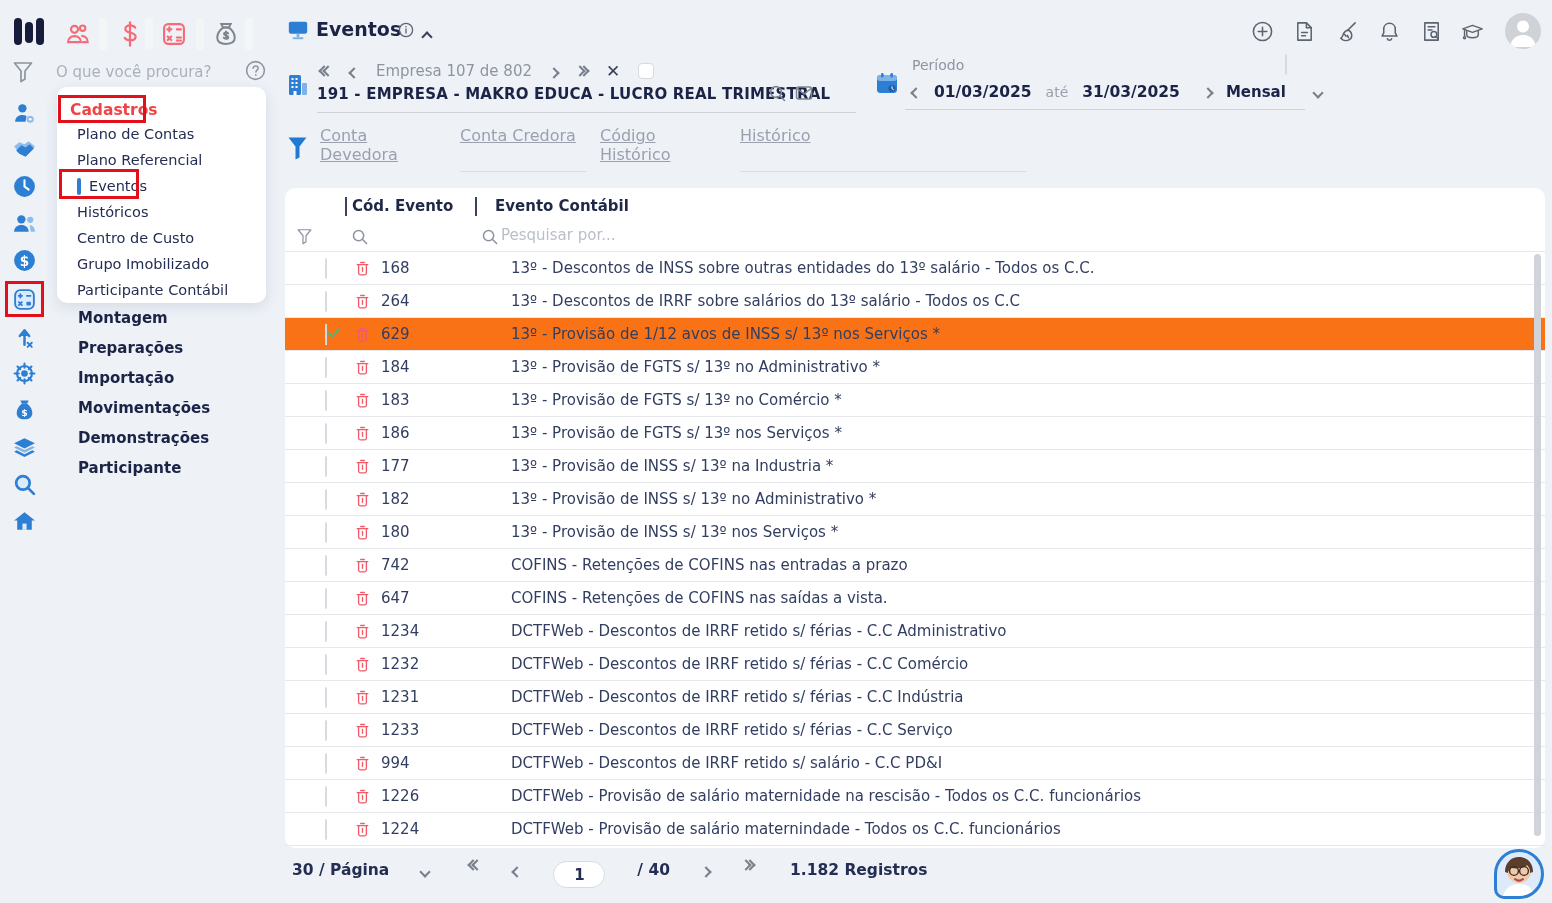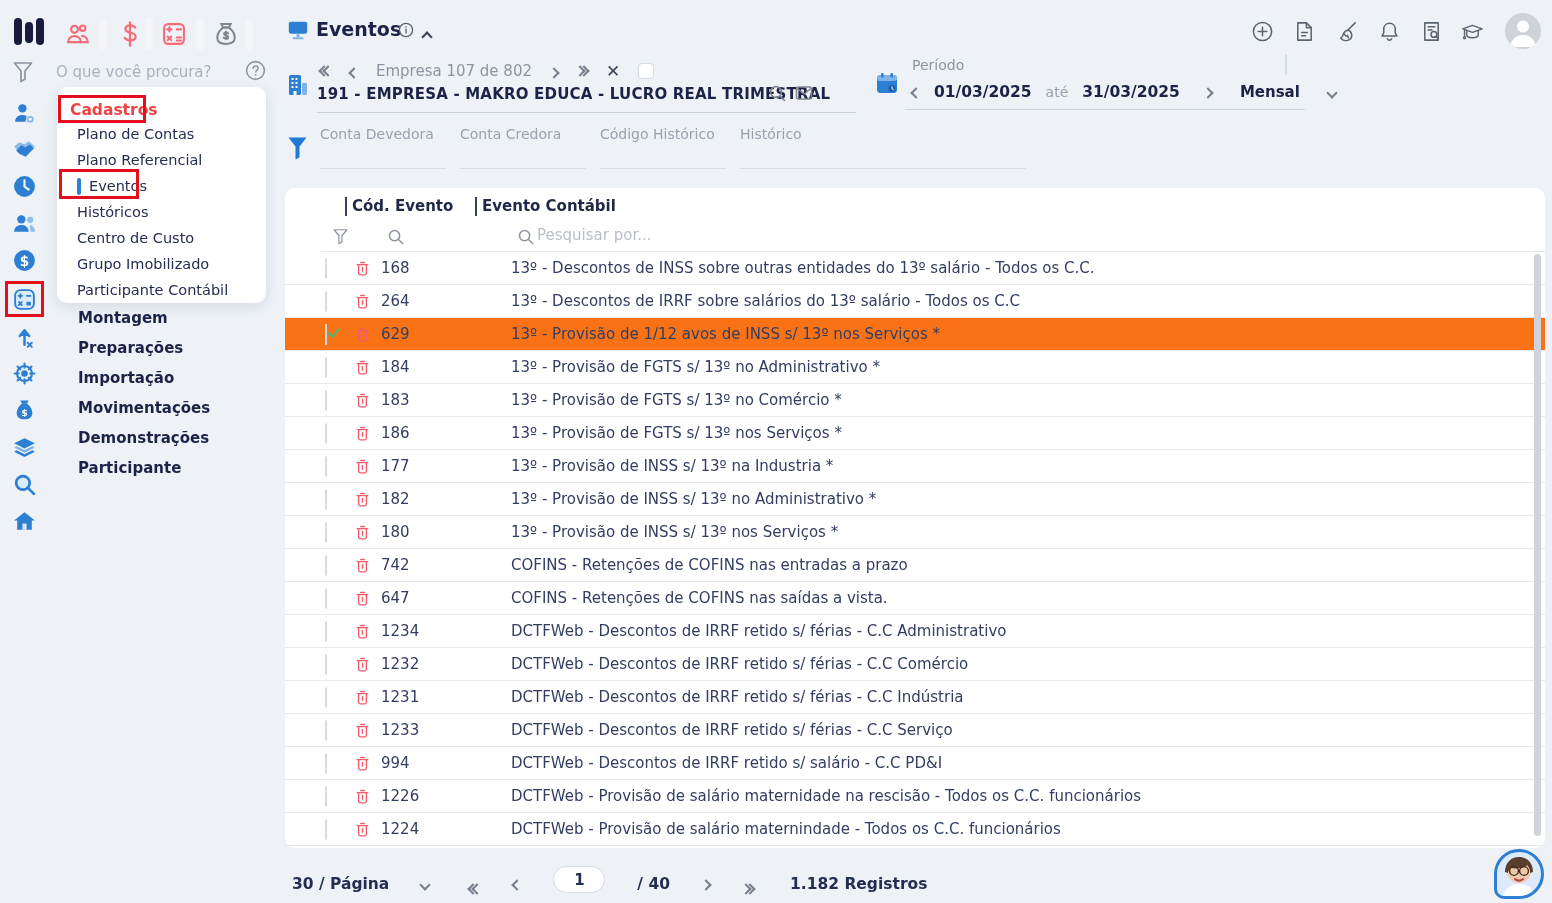--- a/index.html
+++ b/index.html
@@ -62,60 +62,60 @@
   .comp-name { left:317px; top:85px; font-size:15px; font-weight:bold; color:#1b2347; letter-spacing:.2px; }
   .hdr-ico { top:84px; width:18px; height:18px; color:#80868f; }
   .underline { height:1px; background:#ccd2da; }
 
   
   .cal-ico { left:875px; top:71px; width:24px; height:25px; color:#2d7fd3; }
   .period-label { left:912px; top:57px; font-size:14px; color:#8d94a0; }
   .period-row { left:912px; top:82px; display:flex; align-items:center; gap:14px; }
   .p-date { font-size:15.5px; font-weight:bold; color:#1b2347; }
   .p-until { font-size:14px; color:#9aa0ad; }
-  .p-mode { font-size:15px; font-weight:bold; color:#1b2347; margin-left:14px; }
+  .p-mode { font-size:15px; font-weight:bold; color:#1b2347; }
 
   
   .tr-ico { top:20px; width:23px; height:23px; color:#5c6470; cursor:pointer; }
   .avatar { left:1505px; top:13px; width:36px; height:36px; border-radius:50%; background:#cfd3d8; overflow:hidden; }
   .avatar svg { width:36px; height:36px; color:#fff; }
 
   
   .flt-funnel { left:288px; top:136px; width:19px; height:24px; color:#1f7ad4; }
   .filters { left:320px; top:126px; display:flex; }
   .filter-field { margin-right:14px; }
-  .filter-field .flabel { font-size:14px; color:#9aa0ad; }
+  .filter-field .flabel { font-size:16px; color:#9aa0ad;text-decoration:underline; }
   .filter-field .fline { margin-top:26px; height:1px; background:#d8dbe1; }
   .filter-field:nth-child(1) .fline, .filter-field:nth-child(1){ width:126px; }
   .filter-field:nth-child(2) .fline, .filter-field:nth-child(2){ width:126px; }
   .filter-field:nth-child(3) .fline, .filter-field:nth-child(3){ width:126px; }
   .filter-field:nth-child(4) .fline, .filter-field:nth-child(4){ width:286px; }
 
   
   .panel { left:285px; top:188px; width:1260px; height:660px; background:#fff; border-radius:10px; }
   .tbl-head { position:relative; height:34px; }
   .col-bar { position:absolute; top:9px; width:2px; height:19px; background:#39425c; }
   .col-lbl { position:absolute; top:9px; font-size:15px; font-weight:600; color:#1f2947;text-align:center; }
-  .tbl-search { position:relative; height:30px; border-bottom:1px solid #e7e8eb;margin-left:36px; }
+  .tbl-search { position:relative; height:30px; border-bottom:1px solid #e7e8eb; }
   .ts-ico { position:absolute; top:6px; width:17px; height:17px; color:#8c93a0; }
   .ts-input { position:absolute; left:216px; top:4px; width:400px; border:none; outline:none; font-size:15px;
     color:#555e70; font-family:inherit; background:transparent; }
   .ts-input::placeholder { color:#b9bec9; }
   .rows { }
   .trow { display:flex; align-items:center; height:33px; border-bottom:1px solid #e7e8eb; cursor:pointer;padding-left:29px; }
   .trow.selected { background:#f97316; }
   .cell-check { width:29px; margin-left:11px; }
   .cell-trash { width:27px; }
   .cell-trash svg { width:17px; height:19px; color:#f15b69; display:block; }
   .cell-code { width:130px; font-size:15px; color:#323e61; }
   .cell-desc { flex:1; font-size:15px; color:#323e61; white-space:nowrap; overflow:hidden; }
   .vscroll { position:absolute; right:4px; top:66px; width:7px; height:582px; background:#d0d4da; border-radius:4px; cursor:pointer; }
 
   
-  .pager { left:292px; top:861px; height:32px; display:flex; align-items:flex-end; gap:32px; }
+  .pager { left:292px; top:861px; height:32px; display:flex; align-items:flex-start; gap:32px; }
   .pg-bold { font-size:15.5px; font-weight:bold; color:#242e52; }
   .page-input { width:52px; height:27px; border:1px solid #d7dae0; border-radius:14px; text-align:center;
     font-size:15px; font-weight:bold; color:#242e52; outline:none; background:#fff; font-family:inherit; }
   .pager .gap-s { margin-left:4px; }
 
   
   .chat-bubble { left:1494px; top:849px; width:50px; height:50px; border:3px solid #2d7fd3;
     border-radius:50% 50% 50% 10px; background:#dceafc; overflow:hidden; cursor:pointer; }
 </style>
 </head>
@@ -386,21 +386,21 @@
       <div class="fline"></div>
     </div>
   </div>
 
 
 <div class="abs panel">
   <div class="tbl-head">
     <span class="col-bar" style="left:60px"></span>
     <span class="col-lbl" style="left:67px">Cód. Evento</span>
     <span class="col-bar" style="left:190px"></span>
-    <span class="col-lbl" style="left:197px">Evento Contábil</span>
+    <span class="col-lbl" style="left:210px">Evento Contábil</span>
   </div>
   <div class="tbl-search">
     <svg class="ts-ico" style="left:12px;width:15px" viewBox="0 0 20 22" fill="none" stroke="currentColor" stroke-width="1.6" stroke-linejoin="round">
         <path d="M1.5 2h17l-6.5 8v8l-4 2.5V10z"></path>
       </svg>
     <svg class="ts-ico" style="left:66px" viewBox="0 0 18 18" fill="none" stroke="currentColor" stroke-width="1.6" stroke-linecap="round">
         <circle cx="8" cy="8" r="5.4"></circle>
         <path d="M12.2 12.2L16.5 16.5"></path>
       </svg>
     <svg class="ts-ico" style="left:196px" viewBox="0 0 18 18" fill="none" stroke="currentColor" stroke-width="1.6" stroke-linecap="round">

